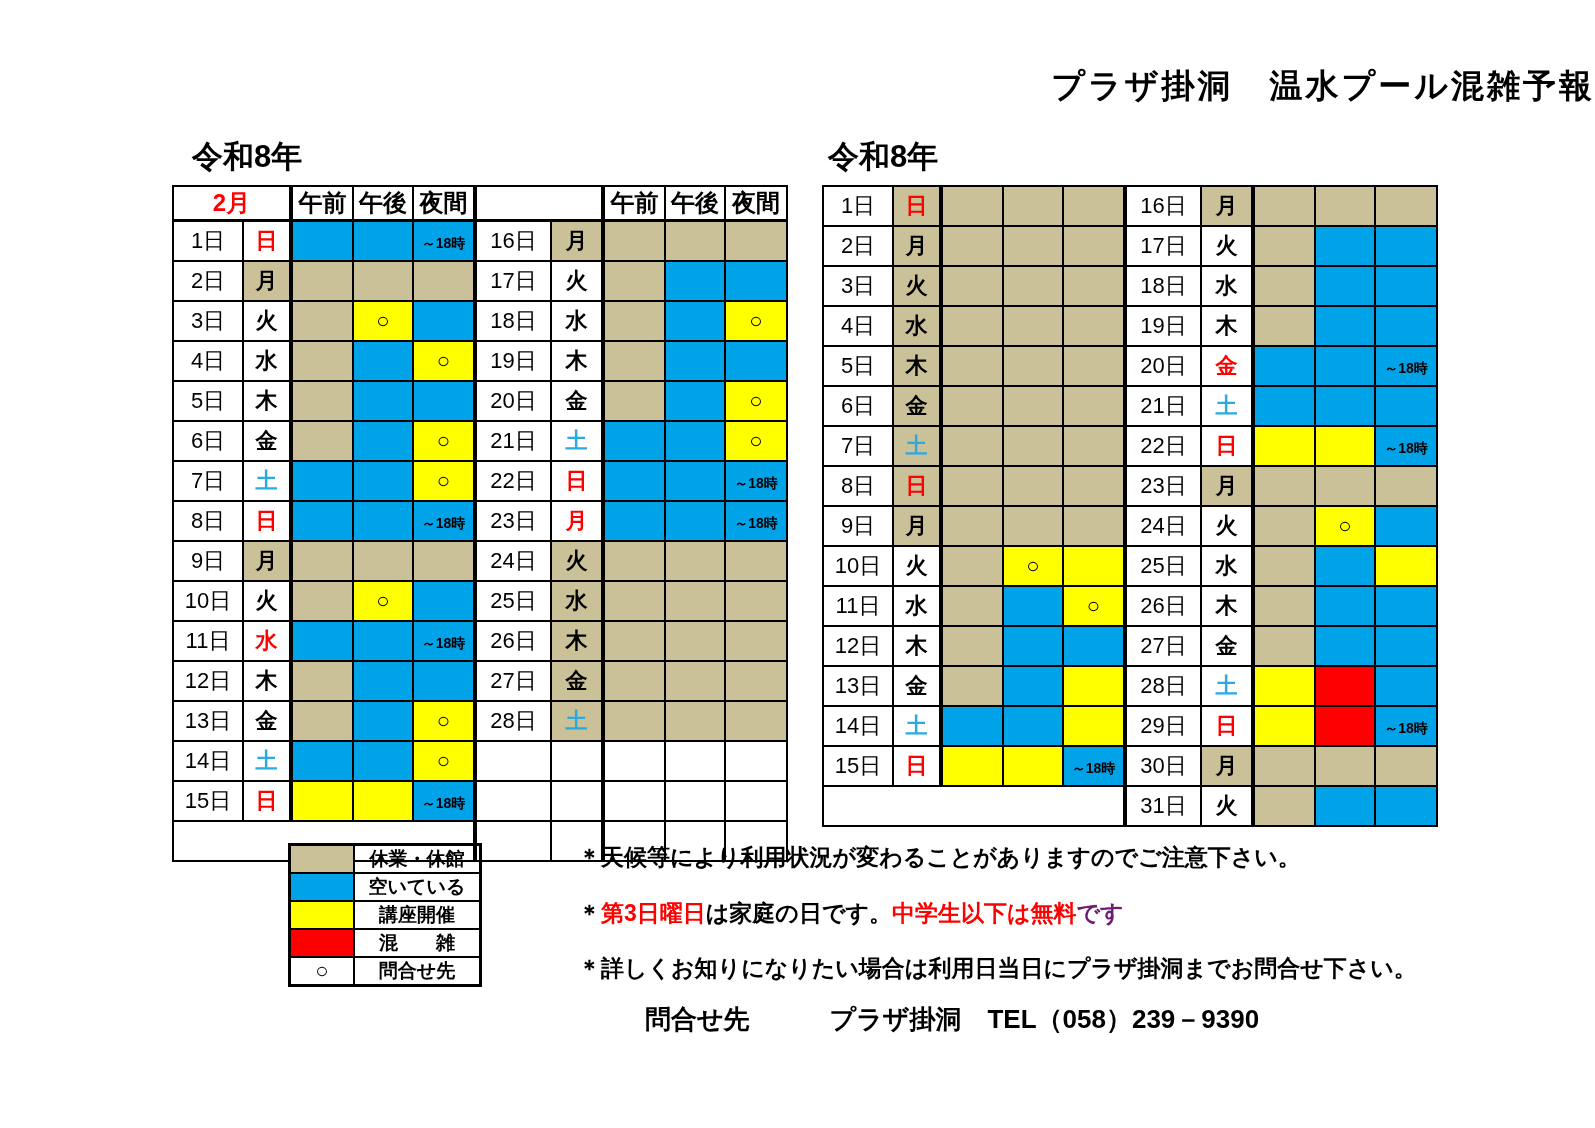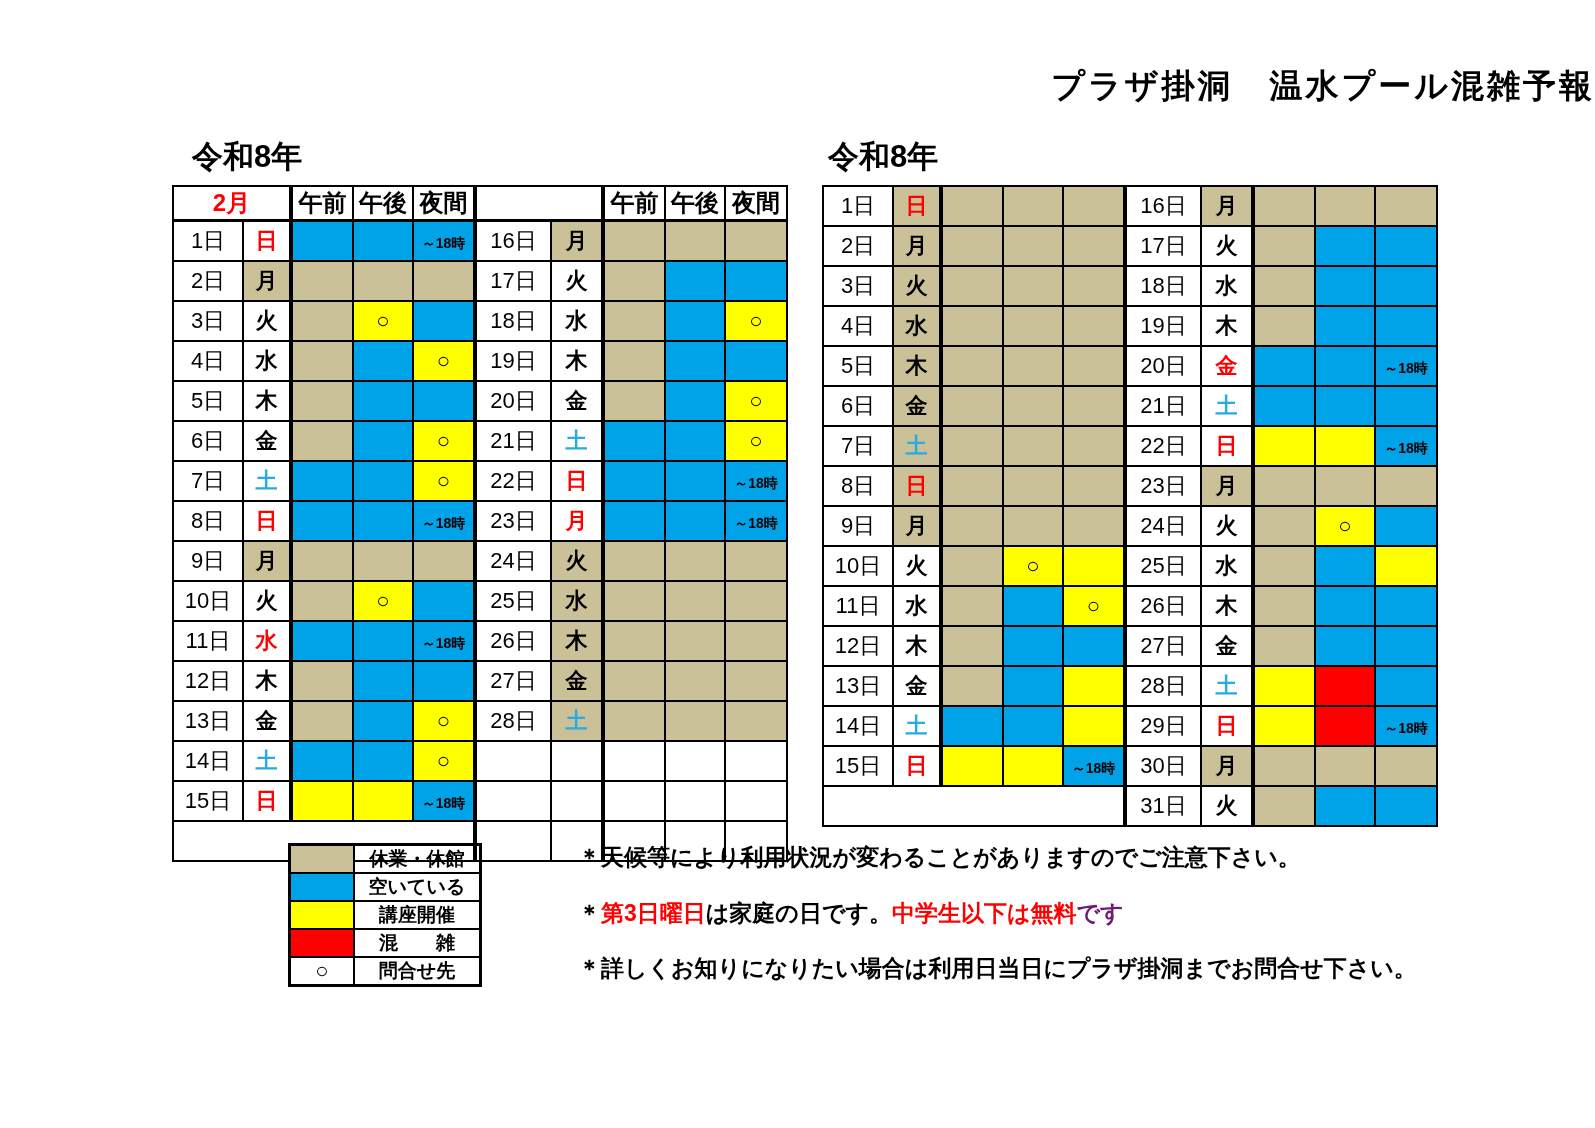--- a/index.html
+++ b/index.html
@@ -495,13 +495,16 @@
     <td class="sw" style="background:#fff"><span class="mark-circle">○</span></td>
     <td class="lb">問合せ先</td>
         </tr>
       </tbody>
     </table>
 
   <div class="note n1" id="note-0"><span style="color:#000000">＊天候等により利用状況が変わることがありますのでご注意下さい。</span></div>
   <div class="note n2" id="note-1"><span style="color:#000000">＊</span><span style="color:#FF0000">第3日曜日</span><span style="color:#000000">は家庭の日です。</span><span style="color:#FF0000">中学生以下は無料</span><span style="color:#701a75">です</span></div>
   <div class="note n3" id="note-2"><span style="color:#000000">＊詳しくお知りになりたい場合は利用日当日にプラザ掛洞までお問合せ下さい。</span></div>
 
+  <div class="contact">
+    <span>問合せ先</span><span class="gap"></span><span>プラザ掛洞　TEL（058）239－9390</span>
+  </div>
 </div>
 
 </body></html>

